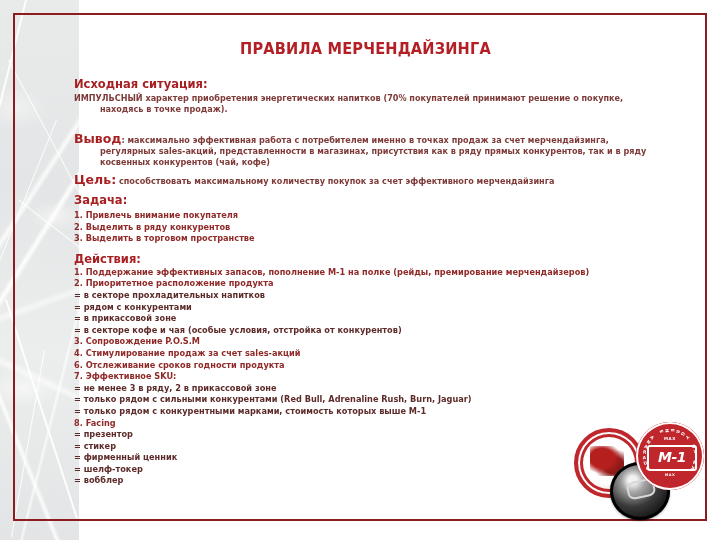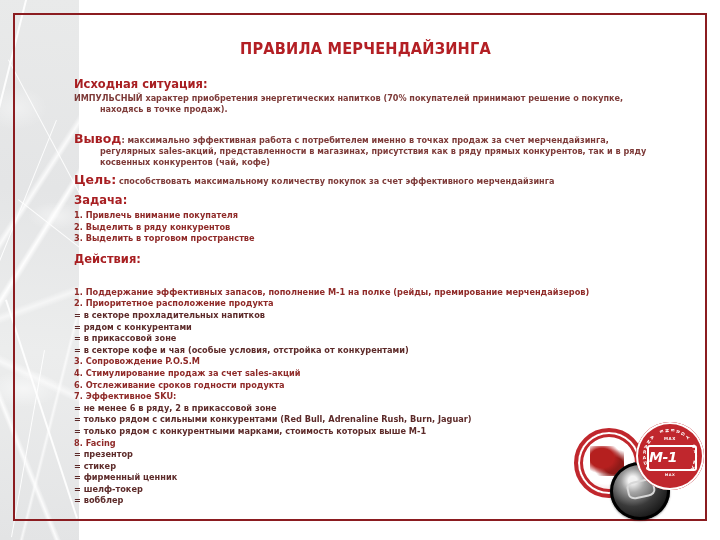--- a/index.html
+++ b/index.html
@@ -193,20 +193,21 @@
     left: 11px; top: 23px;
     width: 46px; height: 22px;
     background: #c0272d;
     border: 2px solid #ffffff;
     border-radius: 3px;
     color: #ffffff;
     font-family: "DejaVu Sans", sans-serif;
     font-weight: bold;
     font-size: 14px;
     line-height: 20px;
+    text-align: center;
     font-style: italic;
     letter-spacing: -.5px;
   }
   #m1-top {
     position: absolute;
     left: 0; right: 0; top: 14px;
     text-align: center;
     color: #ffffff;
     font-family: "DejaVu Sans", sans-serif;
     font-size: 4px;
@@ -281,32 +282,32 @@
       <div class="head">Задача:</div>
       <div style="margin-top:2px;">
         <div class="numline">1. Привлечь внимание покупателя</div>
         <div class="numline">2. Выделить в ряду конкурентов</div>
         <div class="numline">3. Выделить в торговом пространстве</div>
       </div>
     </div>
 
     <div class="block" style="margin-top:4px;">
       <div class="head">Действия:</div>
-      <div style="margin-top:20px;">
+      <div style="margin-top:0;">
         <div class="numline">1. Поддержание эффективных запасов, пополнение М-1 на полке (рейды, премирование мерчендайзеров)</div>
         <div class="numline">2. Приоритетное расположение продукта</div>
         <div class="eqline">= в секторе прохладительных напитков</div>
         <div class="eqline">= рядом с конкурентами</div>
         <div class="eqline">= в прикассовой зоне</div>
-        <div class="eqline">= в секторе кофе и чая (особые условия, отстройка от конкурентами)</div>
+        <div class="eqline">= в секторе кофе и чая (особые условия, отстройка от конкурентов)</div>
         <div class="numline">3. Сопровождение P.O.S.M</div>
         <div class="numline">4. Стимулирование продаж за счет sales-акций</div>
         <div class="numline">6. Отслеживание сроков годности продукта</div>
         <div class="numline">7. Эффективное SKU:</div>
-        <div class="eqline">= не менее 6 в ряду, 2 в прикассовой зоне</div>
+        <div class="eqline">= не менее 3 в ряду, 2 в прикассовой зоне</div>
         <div class="eqline">= только рядом с сильными конкурентами (Red Bull, Adrenaline Rush, Burn, Jaguar)</div>
         <div class="eqline">= только рядом с конкурентными марками, стоимость которых выше М-1</div>
         <div class="numline">8. Facing</div>
         <div class="eqline">= презентор</div>
         <div class="eqline">= стикер</div>
         <div class="eqline">= фирменный ценник</div>
         <div class="eqline">= шелф-токер</div>
         <div class="eqline">= вобблер</div>
       </div>
     </div>

